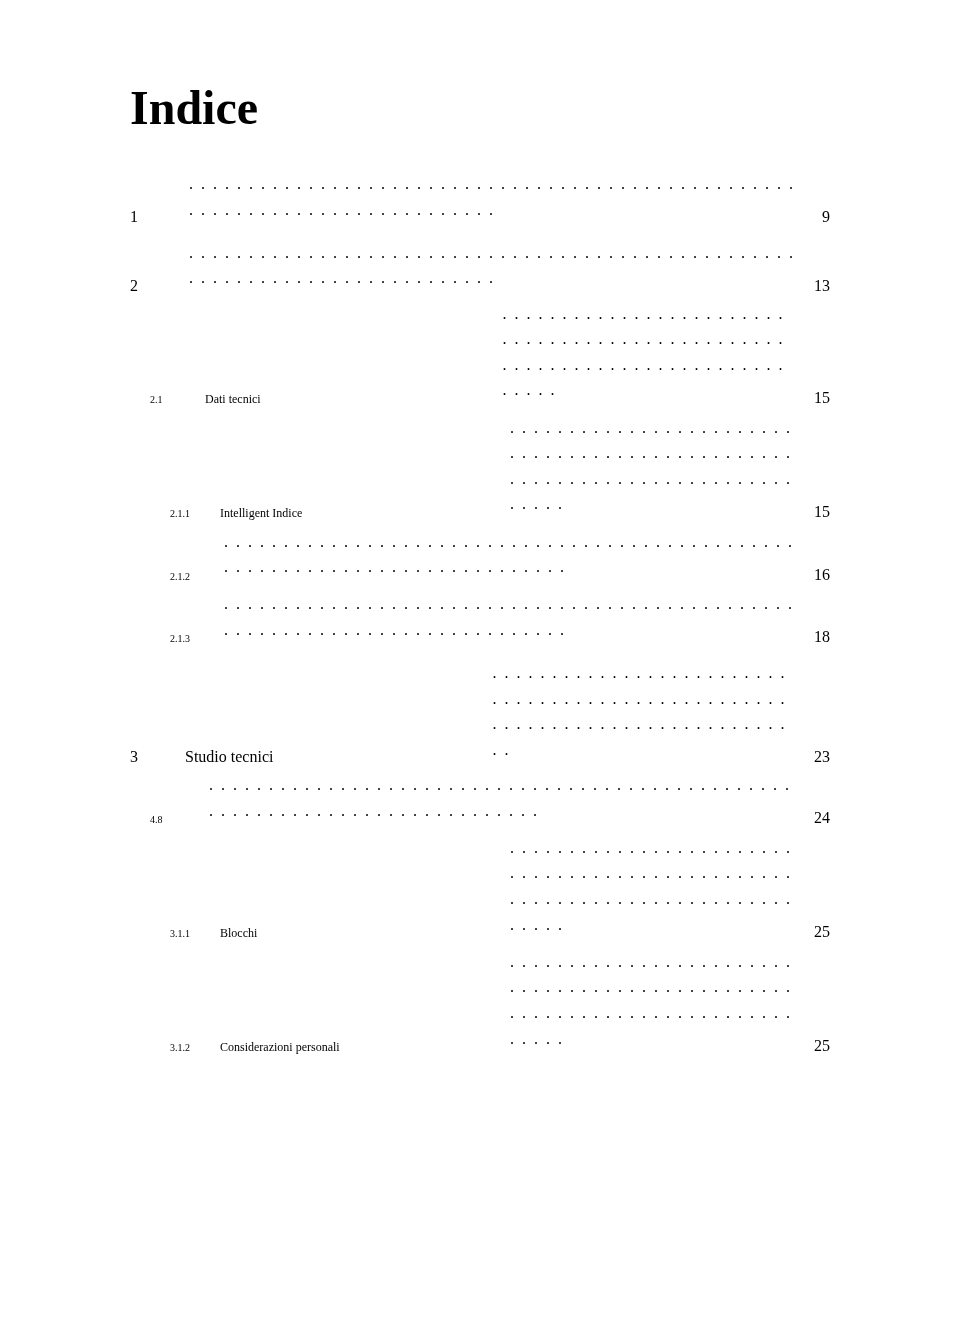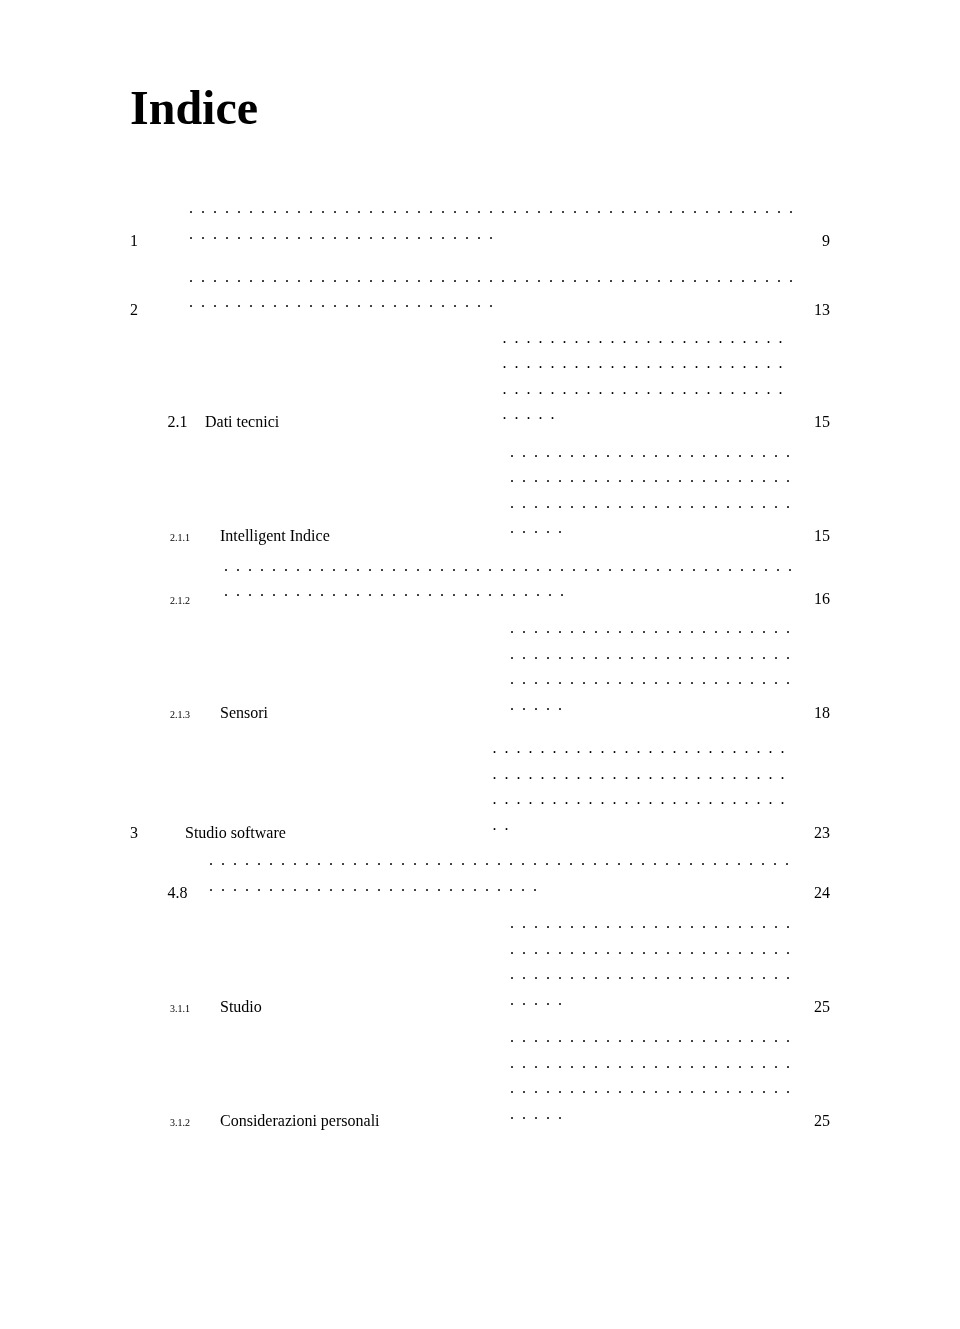--- a/index.html
+++ b/index.html
@@ -21,21 +21,21 @@
 
     .page {
       width: 700px;
       padding: 80px 0 60px 0;
       position: relative;
     }
 
     .page-title {
       font-size: 48px;
       font-weight: bold;
-      margin-bottom: 60px;
+      margin-bottom: 36px;
       font-family: Georgia, 'Times New Roman', serif;
     }
 
     .toc-section {
       width: 100%;
     }
 
     .toc-entry {
       display: flex;
       align-items: baseline;
@@ -45,33 +45,32 @@
     }
 
     .toc-number {
       min-width: 55px;
       font-size: 16px;
     }
 
     .toc-number-sub {
       min-width: 75px;
       padding-left: 20px;
-      font-size: 16px;
-      text-align: center;
+      font-size: 10px;
     }
 
     .toc-number-subsub {
       min-width: 90px;
       padding-left: 40px;
       font-size: 10px;
     }
 
     .toc-label {
       flex: 1;
-      font-size: 16px;
+      font-size: 12px;
     }
 
     .toc-dots {
       flex: 1;
       overflow: hidden;
       font-size: 16px;
       letter-spacing: 2px;
       text-align: left;
       padding: 0 4px;
     }
@@ -138,41 +137,40 @@
     </div>
 
     <div class="toc-entry">
       <span class="toc-number-subsub">2.1.2</span>
       <span class="toc-dots dots"></span>
       <span class="toc-page">16</span>
     </div>
 
     <div class="toc-entry">
       <span class="toc-number-subsub">2.1.3</span>
-      <span class="toc-label">Sensori</span>
       <span class="toc-dots dots"></span>
       <span class="toc-page">18</span>
     </div>
 
     <div class="toc-entry toc-chapter section-gap">
       <span class="toc-number">3</span>
-      <span class="toc-label">Studio software</span>
+      <span class="toc-label">Studio tecnici</span>
       <span class="toc-dots dots"></span>
       <span class="toc-page">23</span>
     </div>
 
     <div class="toc-entry">
       <span class="toc-number-sub">4.8</span>
       <span class="toc-dots dots"></span>
       <span class="toc-page">24</span>
     </div>
 
     <div class="toc-entry">
       <span class="toc-number-subsub">3.1.1</span>
-      <span class="toc-label">Studio</span>
+      <span class="toc-label">Blocchi</span>
       <span class="toc-dots dots"></span>
       <span class="toc-page">25</span>
     </div>
 
     <div class="toc-entry">
       <span class="toc-number-subsub">3.1.2</span>
       <span class="toc-label">Considerazioni personali</span>
       <span class="toc-dots dots"></span>
       <span class="toc-page">25</span>
     </div>

